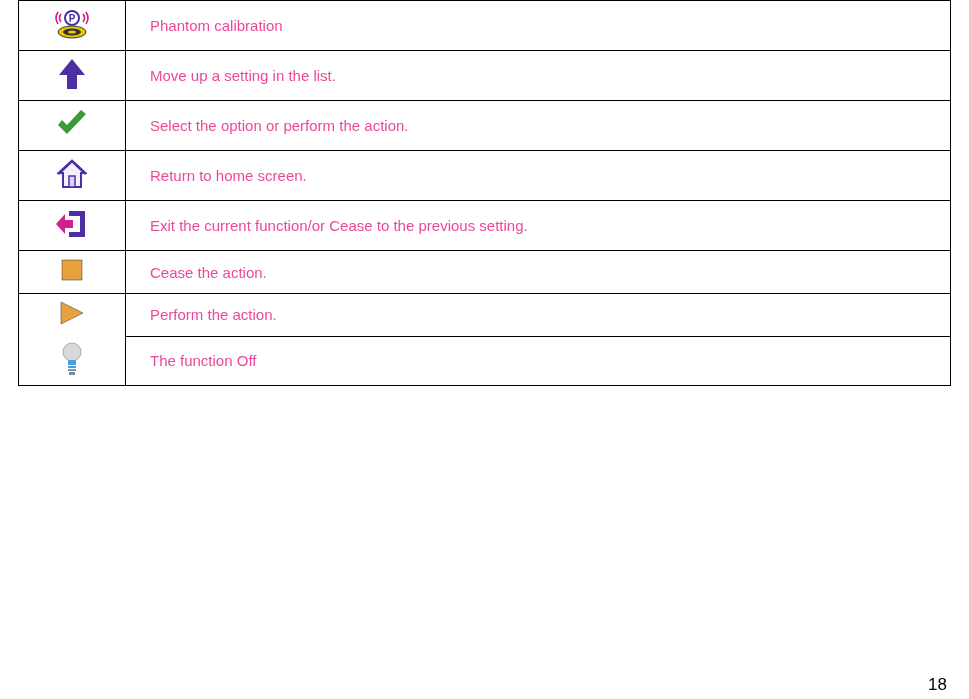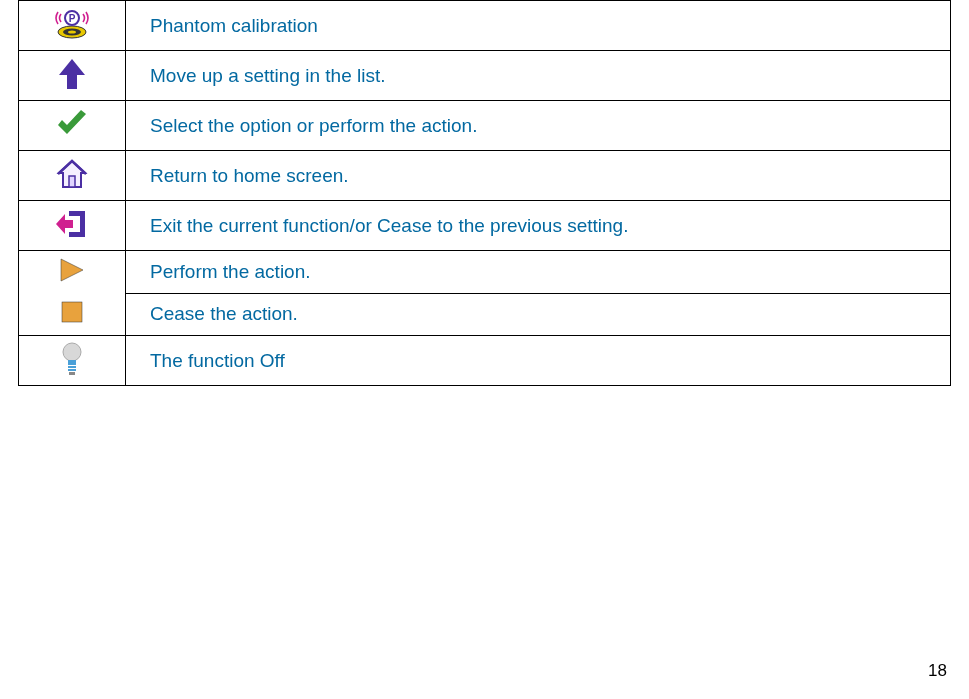--- a/index.html
+++ b/index.html
@@ -1,24 +1,24 @@
 <!DOCTYPE html>
 <html><head>
 <meta charset="utf-8">
 <style>
   html,body{margin:0;padding:0;font-family:Arial,Helvetica,sans-serif;background:#fff}
   .page{width:969px;height:699px;position:relative;box-sizing:border-box;padding:0 18px}
   table.icon-table{width:100%;border-collapse:collapse;table-layout:fixed}
   table.icon-table td{border:1px solid #000;padding:0;vertical-align:middle}
   table.icon-table td.icon-cell{width:106px;height:49px;text-align:center;vertical-align:middle}
-  table.icon-table td.desc-cell{padding:0 24px;font-size:19px;color:#0369a1}
+  table.icon-table td.desc-cell{padding:0 24px;font-size:15px;color:#ec4899}
   table.icon-table tr.short td.icon-cell{height:42px}
   table.icon-table tr.noinner td.icon-cell{border-bottom:0}
   table.icon-table tr.noinner-top td.icon-cell{border-top:0}
-  .page-num{position:absolute;bottom:18px;right:22px;font-size:17px}
+  .page-num{position:absolute;bottom:4px;right:22px;font-size:17px}
   .ico{display:inline-block;vertical-align:middle}
 </style>
 </head>
 <body>
 <div class="page">
 
 <table class="icon-table">
   <tbody>
         <tr>
     <td class="icon-cell"><span class="ico">
@@ -64,35 +64,35 @@
   </tr>
   <tr>
     <td class="icon-cell"><span class="ico">
       <svg width="34" height="32" viewBox="0 0 34 32">
         <path d="M14 3 H30 V29 H14 V24 H25 V8 H14 Z" fill="#4b2fa3"></path>
         <path d="M18 12 V20 H10 V26 L1 16 L10 6 V12 Z" fill="#d02090"></path>
       </svg>
     </span></td>
     <td class="desc-cell"><span>Exit the current function/or Cease to the previous setting.</span></td>
   </tr>
+  <tr class="short noinner-top">
+    <td class="icon-cell"><span class="ico">
+      <svg width="24" height="24" viewBox="0 0 24 24">
+                <rect x="2" y="2" width="20" height="20" fill="#e8a23d" stroke="#333" stroke-width="0.5"></rect>
+              </svg>
+    </span></td>
+    <td class="desc-cell"><span>Cease the action.</span></td>
+  </tr>
   <tr class="short noinner">
     <td class="icon-cell"><span class="ico">
       <svg width="30" height="28" viewBox="0 0 30 28">
                 <path d="M4 3 L26 14 L4 25 Z" fill="#e8a23d" stroke="#333" stroke-width="0.5"></path>
               </svg>
     </span></td>
     <td class="desc-cell"><span>Perform the action.</span></td>
-  </tr>
-  <tr class="short noinner-top">
-    <td class="icon-cell"><span class="ico">
-      <svg width="24" height="24" viewBox="0 0 24 24">
-                <rect x="2" y="2" width="20" height="20" fill="#e8a23d" stroke="#333" stroke-width="0.5"></rect>
-              </svg>
-    </span></td>
-    <td class="desc-cell"><span>Cease the action.</span></td>
   </tr>
   <tr class="noinner-top">
     <td class="icon-cell"><span class="ico">
       <svg width="24" height="36" viewBox="0 0 24 36">
         <circle cx="12" cy="11" r="9" fill="#d8d8d8" stroke="#aaa" stroke-width="1"></circle>
         <rect x="8" y="19" width="8" height="5" fill="#4aa0d8"></rect>
         <rect x="8" y="25" width="8" height="2" fill="#4aa0d8"></rect>
         <rect x="8" y="28" width="8" height="2" fill="#4aa0d8"></rect>
         <rect x="9" y="31" width="6" height="3" fill="#888"></rect>
       </svg>

